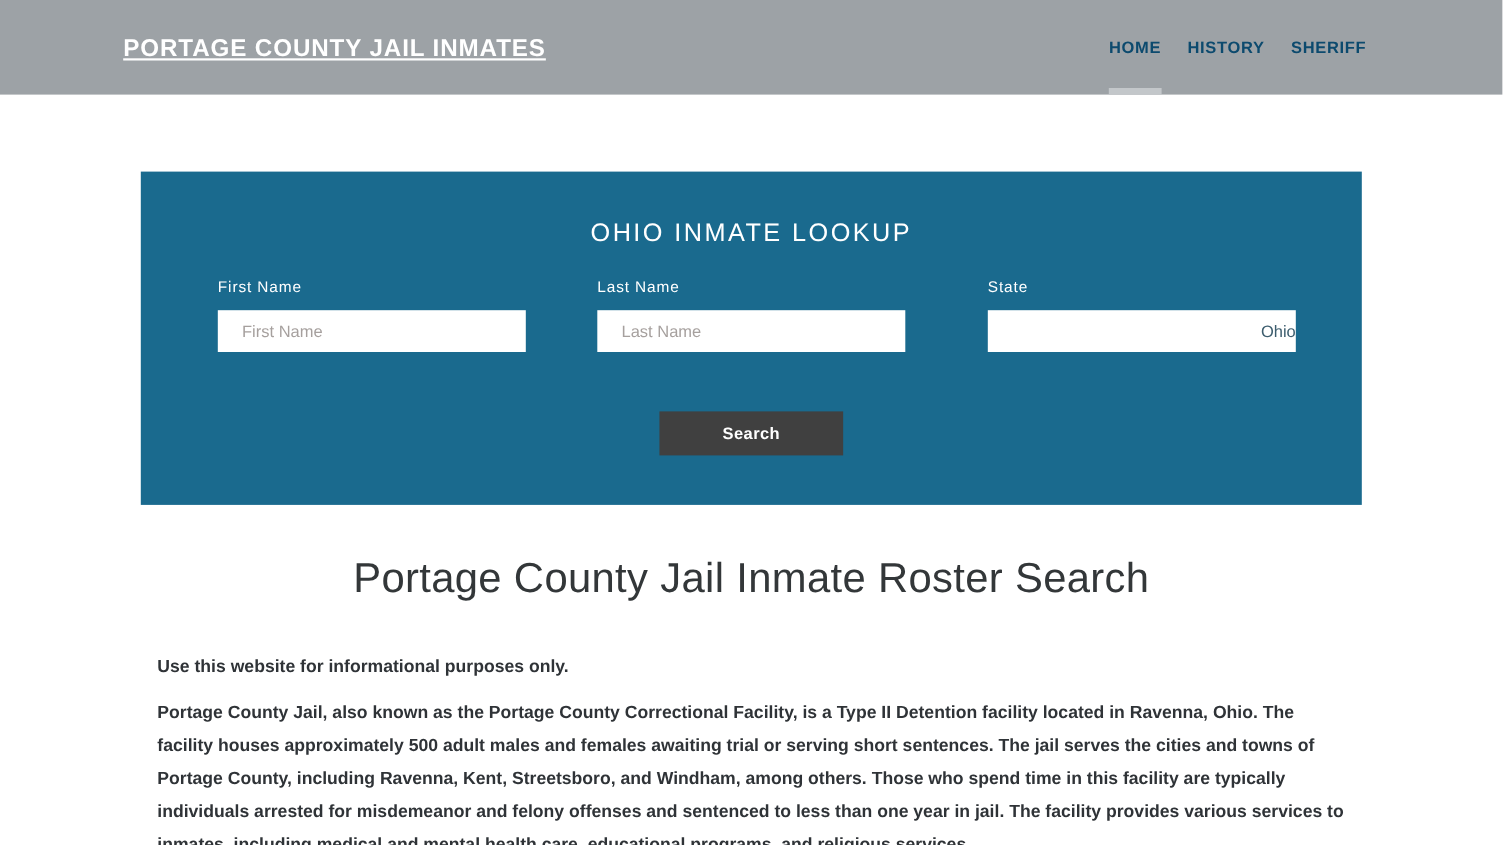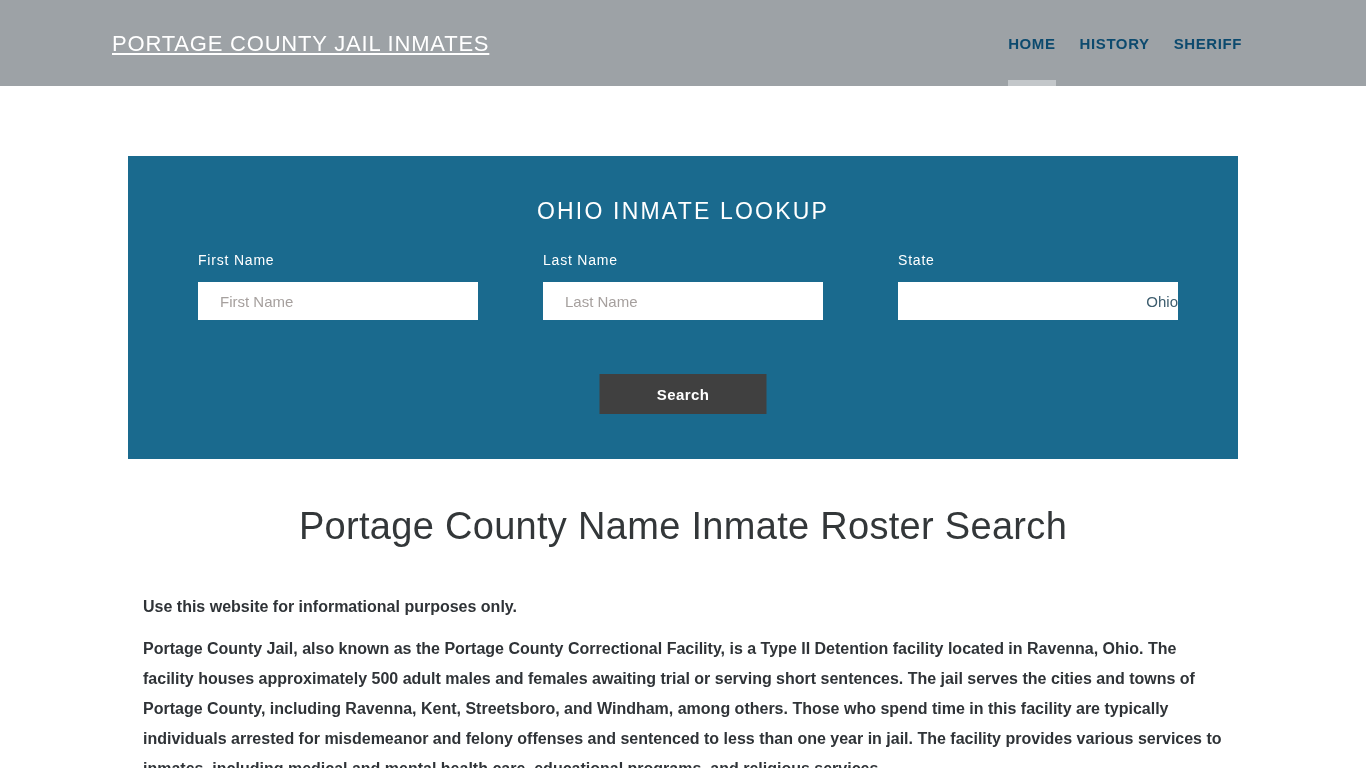--- a/index.html
+++ b/index.html
@@ -25,21 +25,21 @@
     display: flex;
     align-items: center;
   }
 
   .brand {
     position: absolute;
     left: 112px;
     top: 31px;
     font-family: "Liberation Sans Narrow", "Liberation Sans", sans-serif;
     font-size: 22px;
-    font-weight: normal;
+    font-weight: bold;
     letter-spacing: 0.8px;
     color: #ffffff;
     white-space: nowrap;
     text-transform: uppercase;
   }
 
   .main-nav {
     position: absolute;
     right: 112px;
     top: 0;
@@ -229,19 +229,19 @@
     <label class="field-label">State</label>
     <select class="state-select">
       <option>Ohio</option>
     </select>
   </div>
 
   <button class="search-button">Search</button>
 </section>
 
 <main class="content">
-  <h1 class="page-title">Portage County Name Inmate Roster Search</h1>
+  <h1 class="page-title">Portage County Jail Inmate Roster Search</h1>
 
   <div class="copy">
     <p>Use this website for informational purposes only.</p>
     <p>Portage County Jail, also known as the Portage County Correctional Facility, is a Type II Detention facility located in Ravenna, Ohio. The facility houses approximately 500 adult males and females awaiting trial or serving short sentences. The jail serves the cities and towns of Portage County, including Ravenna, Kent, Streetsboro, and Windham, among others. Those who spend time in this facility are typically individuals arrested for misdemeanor and felony offenses and sentenced to less than one year in jail. The facility provides various services to inmates, including medical and mental health care, educational programs, and religious services.</p>
   </div>
 </main>
 
 </body></html>

